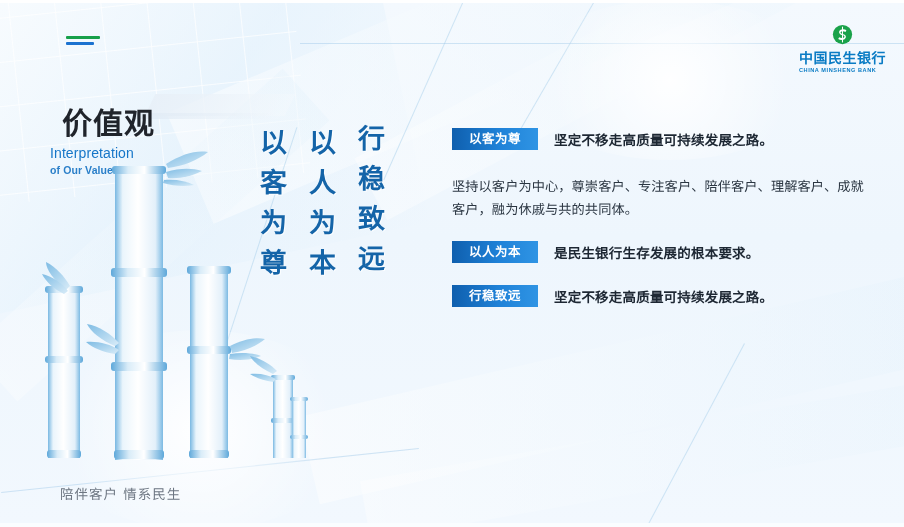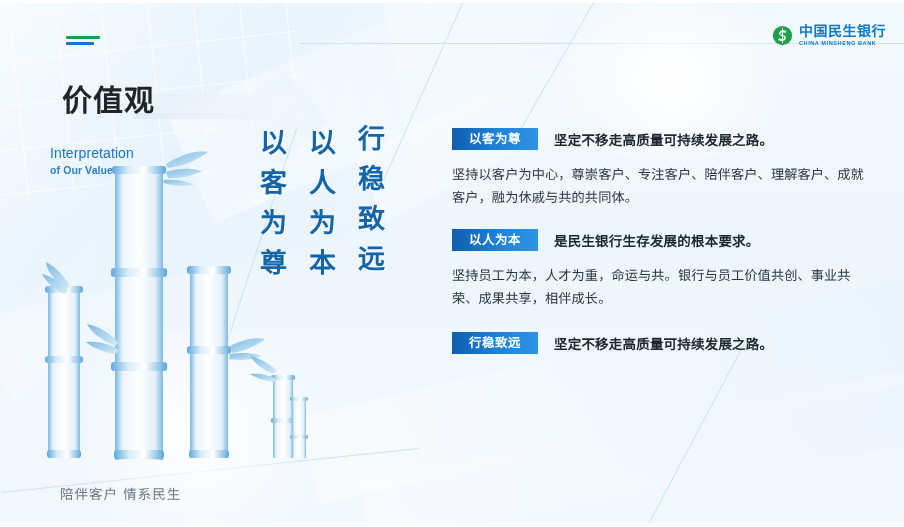--- a/index.html
+++ b/index.html
@@ -71,21 +71,21 @@
   .edge-bottom{position:absolute;left:0;bottom:0;width:904px;height:4px;background:#fafdff;}
 
   
   .mark{position:absolute;left:66px;top:36px;width:34px;}
   .mark .bar{height:3px;border-radius:1px;}
   .mark .bar.green{width:34px;background:#17a04a;}
   .mark .bar.blue{width:28px;background:#1b72d0;margin-top:3px;}
 
   .logo{
     position:absolute;right:18px;top:24px;
-    display:flex;align-items:center;gap:6px;
+    display:flex;align-items:center;gap:6px;flex-direction:column;
   }
   .logo-glyph{width:21px;height:21px;flex:none;}
   .logo-txt{display:flex;flex-direction:column;line-height:1;}
   .logo-cn{
     font-size:14px;font-weight:bold;color:#0a7bc4;
     letter-spacing:.5px;
     font-family:"DejaVu Sans","Liberation Sans",sans-serif;
   }
   .logo-en{
     font-size:5.6px;font-weight:bold;color:#0a7bc4;
@@ -97,21 +97,21 @@
     position:absolute;left:150px;top:94px;width:140px;height:22px;
     background:linear-gradient(90deg, rgba(232,240,248,.95), rgba(246,250,253,.35));
     transform:skewX(-26deg);
   }
   .title-banner2{
     position:absolute;left:135px;top:113px;width:145px;height:6px;
     background:linear-gradient(90deg, rgba(225,235,245,.9), rgba(248,251,254,.1));
     transform:skewX(-26deg);
   }
   .page-title{
-    position:absolute;left:62px;top:76px;
+    position:absolute;left:62px;top:99px;
     font-family:"DejaVu Sans","Liberation Sans",sans-serif;
     font-size:30px;font-weight:bold;color:#20242b;
     letter-spacing:1px;
   }
 
   
   .interp{position:absolute;left:50px;top:145px;}
   .interp-main{
     font-size:14px;color:#1676c8;font-weight:400;letter-spacing:.1px;
   }
@@ -160,21 +160,21 @@
     letter-spacing:.5px;
     flex:none;
   }
   .head-text{
     margin-left:16px;
     font-family:"DejaVu Sans","Liberation Sans",sans-serif;
     font-size:13.5px;font-weight:bold;color:#1d2733;
     letter-spacing:.2px;
   }
   .block-body{
-    margin-top:13px;
+    margin-top:25px;
     font-family:"DejaVu Sans","Liberation Sans",sans-serif;
     font-size:13.2px;line-height:1.75;color:#2b3642;
     letter-spacing:.1px;
     width:420px;
   }
   .b3-gap{margin-top:22px;}
 </style>
 </head>
 <body>
 
@@ -315,21 +315,20 @@
         <span class="head-text">坚定不移走高质量可持续发展之路。</span>
       </div>
       <div class="block-body">坚持以客户为中心，尊崇客户、专注客户、陪伴客户、理解客户、成就客户，融为休戚与共的共同体。</div>
     </div>
 
     <div class="block">
       <div class="block-head">
         <span class="badge">以人为本</span>
         <span class="head-text">是民生银行生存发展的根本要求。</span>
       </div>
-      <div class="block-body">坚持员工为本，人才为重，命运与共。银行与员工价值共创、事业共荣、成果共享，相伴成长。</div>
     </div>
 
     <div class="block b3-gap">
       <div class="block-head">
         <span class="badge">行稳致远</span>
         <span class="head-text">坚定不移走高质量可持续发展之路。</span>
       </div>
     </div>
 
   </div>

